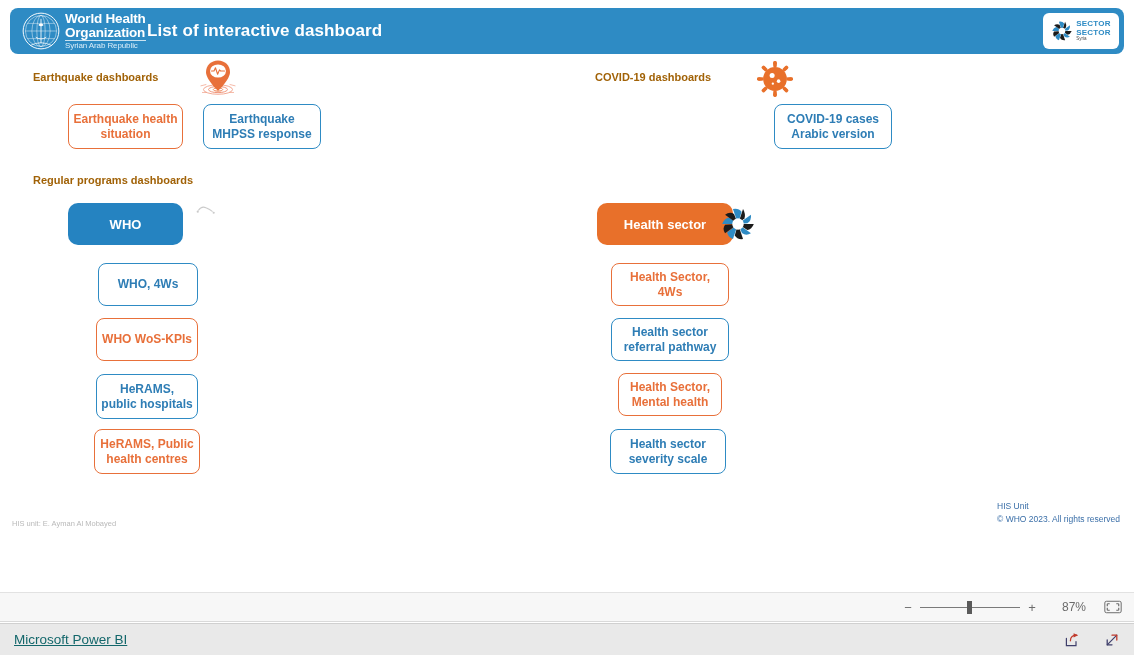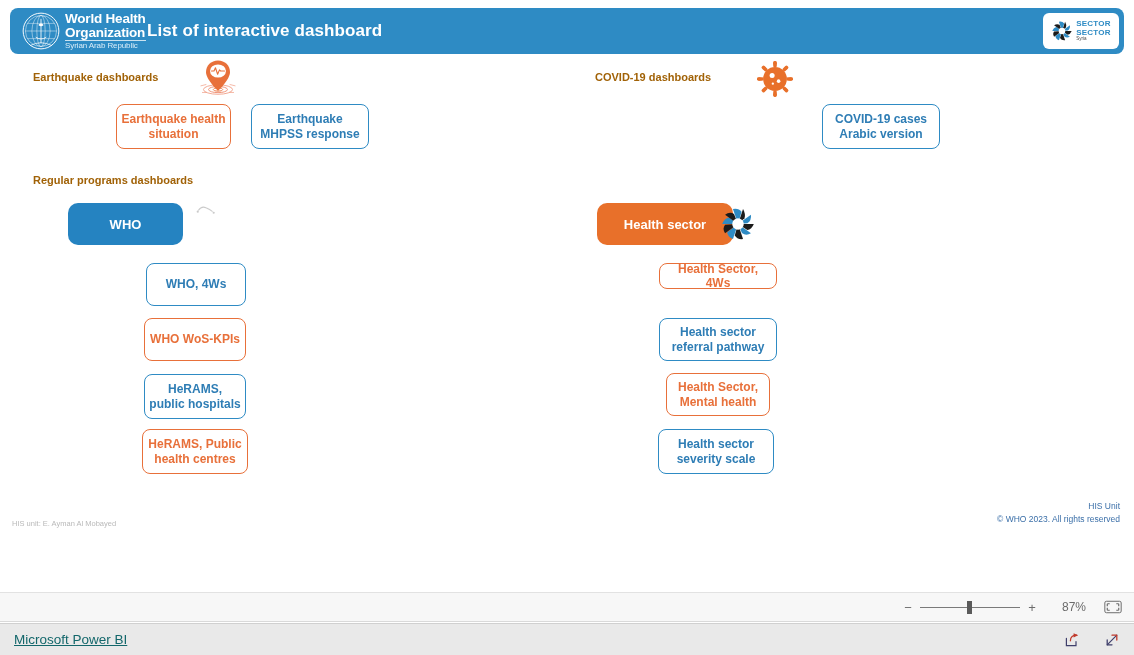--- a/index.html
+++ b/index.html
@@ -137,21 +137,20 @@
     display: flex;
     align-items: center;
     justify-content: center;
     text-align: center;
     font-size: 12px;
     font-weight: bold;
     line-height: 1.2;
     background: #ffffff;
     cursor: pointer;
     padding: 2px 4px;
-    margin-left: 48px;
   }
   .pill.orange { border: 1.4px solid #E8703A; color: #E8703A; }
   .pill.blue   { border: 1.4px solid #2E8BC4; color: #2E7DB5; }
 
   .pill-solid {
     position: absolute;
     box-sizing: border-box;
     border-radius: 10px;
     display: flex;
     align-items: center;
@@ -169,21 +168,21 @@
   #credit-left {
     position: absolute;
     left: 12px; top: 519px;
     font-size: 7.5px;
     color: #b9b9b9;
     white-space: nowrap;
   }
   #credit-right {
     position: absolute;
     right: 14px; top: 500px;
-    text-align: right;
+    text-align: left;
     font-size: 8.5px;
     color: #3b6fa8;
     line-height: 1.5;
     white-space: nowrap;
   }
 
   
   #zoom-bar {
     position: absolute;
     left: 0; top: 592px;
@@ -396,21 +395,21 @@
       <path d="M50 50 L64 92 q-16 2 -23 -10 z" fill="#1b1b1b"></path>
       <path d="M50 50 L36 92 q-15 -6 -16 -19 z" fill="#2E8BC4"></path>
       <path d="M50 50 L14 76 q-8 -14 0 -24 z" fill="#1b1b1b"></path>
       <path d="M50 50 L6 50 q6 -16 19 -18 z" fill="#2E8BC4"></path>
       <path d="M50 50 L14 24 q13 -9 25 -2 z" fill="#1b1b1b"></path>
       <path d="M50 50 L36 8 q16 -3 24 8 z" fill="#2E8BC4"></path>
       <circle cx="50" cy="50" r="16" fill="#ffffff"></circle>
     </g>
   </svg>
 
-  <div class="pill orange" style="left:611px; top:263px; width:118px; height:26px;">Health Sector, 4Ws</div>
+  <div class="pill orange" style="left:611px; top:263px; width:118px; height:43px;">Health Sector, 4Ws</div>
   <div class="pill blue" style="left:611px; top:318px; width:118px; height:43px;">Health sector referral pathway</div>
   <div class="pill orange" style="left:618px; top:373px; width:104px; height:43px;">Health Sector, Mental health</div>
   <div class="pill blue" style="left:610px; top:429px; width:116px; height:45px;">Health sector severity scale</div>
 
   <div id="credit-left">HIS unit: E. Ayman Al Mobayed</div>
   <div id="credit-right">
     <div>HIS Unit</div>
     <div>© WHO 2023. All rights reserved</div>
   </div>
 

